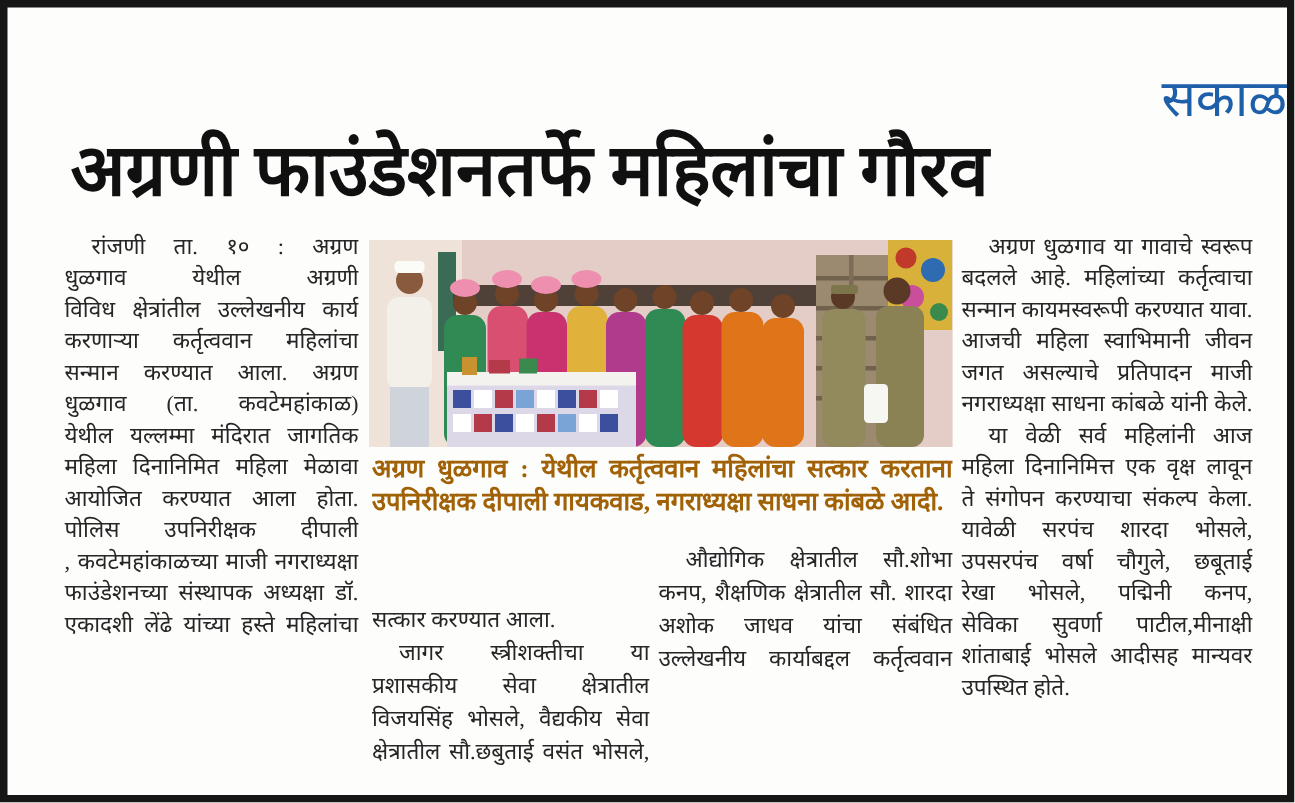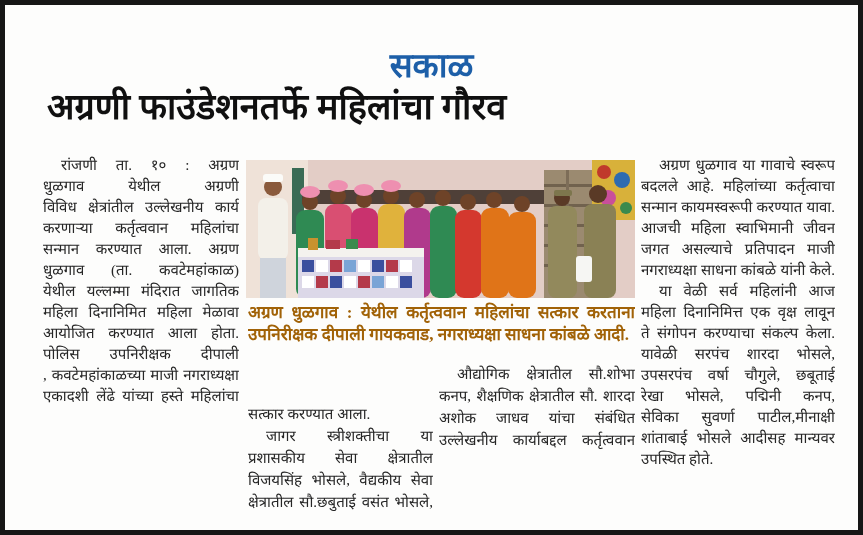--- a/index.html
+++ b/index.html
@@ -7,27 +7,27 @@
     position:relative;
     width:863px;height:535px;
     box-sizing:border-box;
     border:5px solid #161616;
     background:#fdfdfc;
     font-family:"Liberation Serif", serif;
     overflow:hidden;
   }
   .masthead{
     position:absolute;top:36px;left:0;right:0;
-    text-align:center;
-    font-size:34px;font-weight:bold;
+    text-align:right;
+    font-size:34px;font-weight:normal;
     color:#1d5fa8;
   }
   .headline{
     position:absolute;top:82px;left:42px;width:800px;margin:0;
-    font-size:36px;line-height:1.15;font-weight:bold;color:#101010;
+    font-size:48px;line-height:1.15;font-weight:bold;color:#101010;
   }
   .col{position:absolute;font-size:15px;color:#262626;}
   .tline{
     height:21px;line-height:21px;overflow:hidden;
     text-align:justify;text-align-last:justify;
   }
   .tline.indent{text-indent:18px;}
   .tline.noj{text-align:left;text-align-last:left;}
   .col1{left:38px;top:150px;width:196px;}
   .col4{left:636px;top:150px;width:194px;}
@@ -59,20 +59,21 @@
       <div class="tline">धुळगाव येथील अग्रणी फाउंडेउपसरप्फे</div>
       <div class="tline">विविध क्षेत्रांतील उल्लेखनीय कार्य</div>
       <div class="tline">करणाऱ्या कर्तृत्ववान महिलांचा</div>
       <div class="tline">सन्मान करण्यात आला. अग्रण</div>
       <div class="tline">धुळगाव (ता. कवटेमहांकाळ)</div>
       <div class="tline">येथील यल्लम्मा मंदिरात जागतिक</div>
       <div class="tline">महिला दिनानिमित महिला मेळावा</div>
       <div class="tline">आयोजित करण्यात आला होता.</div>
       <div class="tline">पोलिस उपनिरीक्षक दीपाली गायकवाड</div>
       <div class="tline">, कवटेमहांकाळच्या माजी नगराध्यक्षा</div>
+      <div class="tline">फाउंडेशनच्या संस्थापक अध्यक्षा डॉ.</div>
       <div class="tline">एकादशी लेंढे यांच्या हस्ते महिलांचा</div>
     </div>
 
   <div class="photo-wrap">
     <svg viewBox="0 0 389 138" preserveAspectRatio="none">
 
       <g>
         <rect x="0" y="0" width="389" height="138" fill="#e3cdc6"></rect>
         <rect x="0" y="0" width="62" height="138" fill="#efe2d8"></rect>
         <rect x="46" y="8" width="12" height="66" fill="#3a6b55"></rect>

